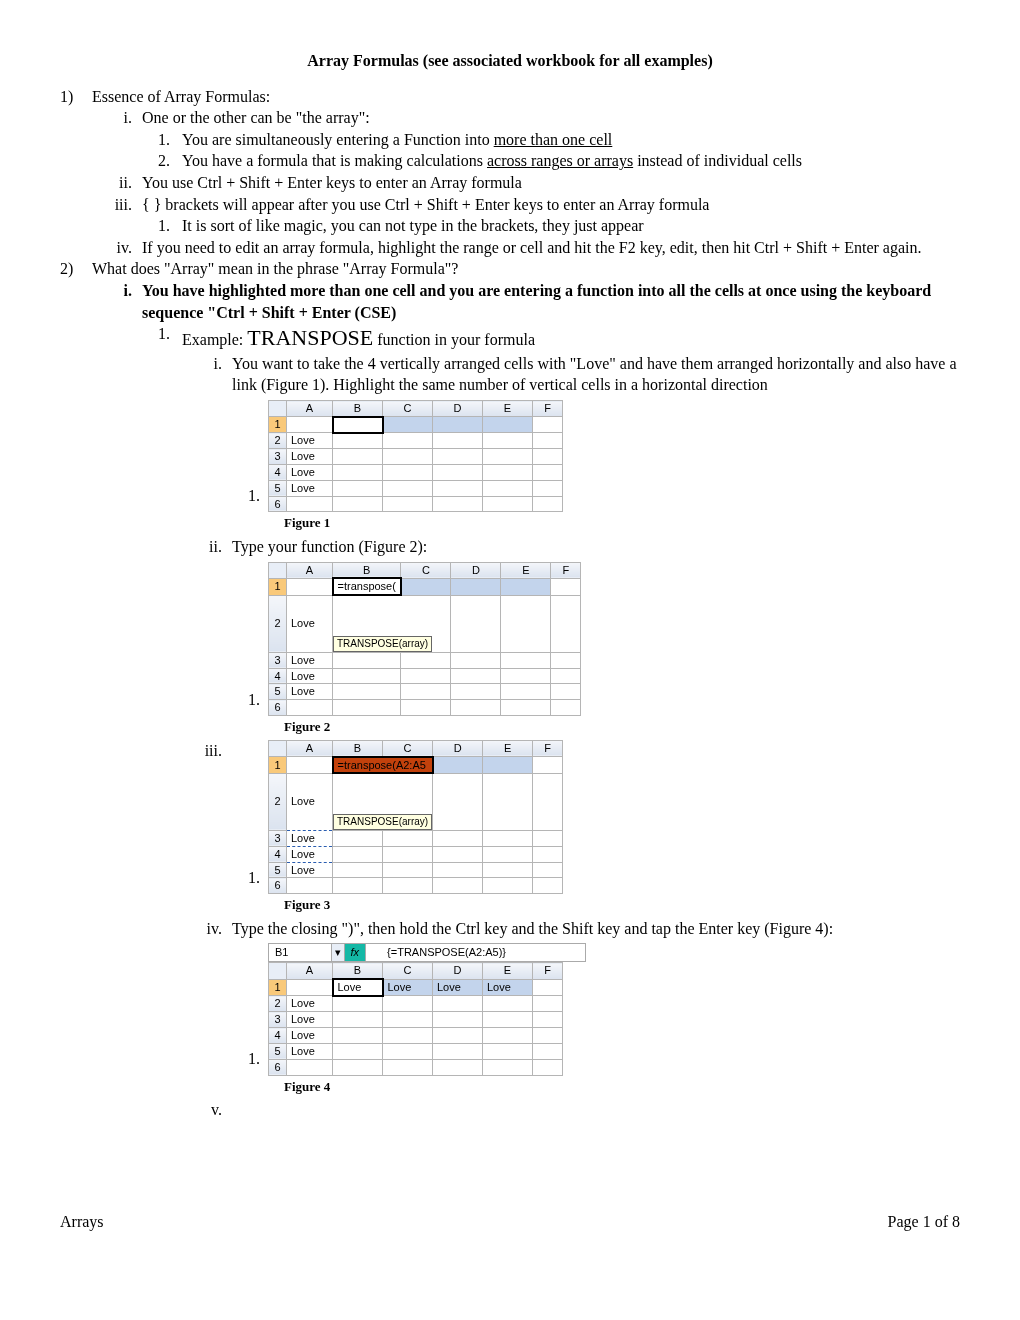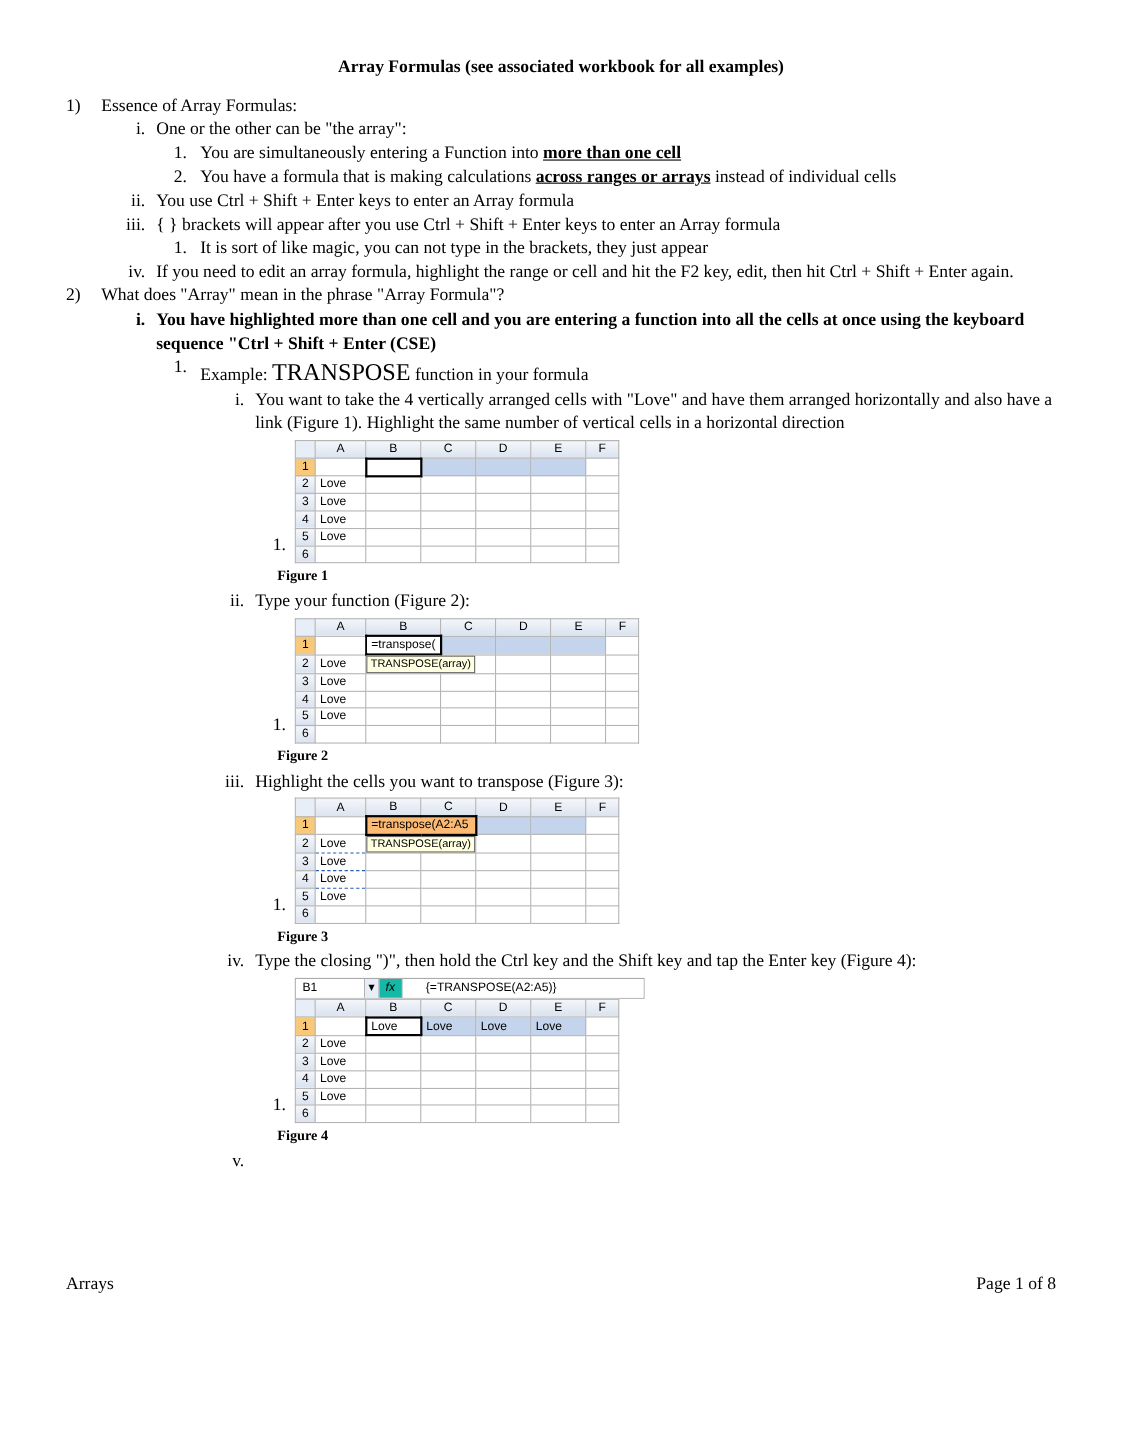--- a/index.html
+++ b/index.html
@@ -19,35 +19,35 @@
   .ol1 > li > .num { position:absolute; left:0; }
   .ol-roman { margin:0; padding:0; list-style:none; }
   .ol-roman > li { margin:0; padding-left: 50px; position:relative; }
   .ol-roman > li > .num { position:absolute; left:0; width:40px; text-align:right; }
   .ol-num { margin:0; padding:0; list-style:none; }
   .ol-num > li { margin:0; padding-left: 40px; position:relative; }
   .ol-num > li > .num { position:absolute; left:0; width:28px; text-align:right; }
   .ol-sub { margin:0; padding:0; list-style:none; }
   .ol-sub > li { margin:0; padding-left: 50px; position:relative; }
   .ol-sub > li > .num { position:absolute; left:0; width:40px; text-align:right; }
-  .u { text-decoration: underline; font-weight: bold; }
+  .u { text-decoration: underline; }
   .b { font-weight: bold; }
   .fig-row { display:flex; align-items:flex-end; gap:8px; margin: 4px 0 2px 0;}
   .fig-row .num-inline { width: 28px; text-align:right; margin-bottom:6px;}
-  .fig-caption { font-weight: bold; font-size: 13px; margin-left: 20px; margin-bottom:4px;}
+  .fig-caption { font-weight: bold; font-size: 13px; margin-left: 52px; margin-bottom:4px;}
   .sheet { border-collapse: collapse; font-family: Arial, sans-serif; font-size: 11px; background:#fff; }
   .sheet th, .sheet td { border: 1px solid #b5b5b5; padding: 0 4px; height: 14px; box-sizing:border-box; }
   .sheet th { background: linear-gradient(#f4f6fa,#dbe3ef); font-weight:normal; text-align:center; }
   .sheet .rh { background: linear-gradient(#f4f6fa,#dbe3ef); text-align:center; width:18px; }
   .sheet .rh.sel { background: #f9c97a; }
   .sheet td { background:#fff; }
   .sheet td.sel { background: #c3d4ec; }
   .sheet .corner { background:#e8eef7; width:18px; }
   .colA{width:46px;} .colB{width:50px;} .colC{width:50px;} .colD{width:50px;} .colE{width:50px;} .colF{width:30px;}
-  .tooltip { display:inline-block; border:1px solid #666; background:#ffffe1; font-size:10px; padding:0 3px; font-family:Arial,sans-serif;}
+  .tooltip { display:inline-block; border:1px solid #666; background:#ffffe1; font-size:10px; padding:0 3px; font-family:Arial,sans-serif;margin-top:40px;}
   .formula-bar { display:flex; align-items:stretch; font-family:Arial,sans-serif; font-size:11px; border:1px solid #aaa; }
   .formula-bar > div { border-right:1px solid #aaa; padding:1px 6px; display:flex; align-items:center; }
   .formula-bar .namebox { width:50px; background:#fff;}
   .formula-bar .dd { background:#e8eef7; padding:1px 3px;}
   .formula-bar .fx { font-style:italic; background:#14b8a6;}
   .formula-bar .ftxt { flex:1; background:#fff; border-right:none;padding-left:21px;}
   .dashed td.colA { border:1px dashed #2a5db0 !important; }
   .transpose-big { font-size: 22px; }
   .footer { display:flex; justify-content:space-between; margin-top: 116px; font-size:16px;}
 </style>
@@ -255,39 +255,38 @@
                           <td></td>
                           <td></td>
                         </tr>
                   </tbody>
                     </table>
                 </div>
                 <div class="fig-caption">Figure 2</div>
               </li>
               <li>
                 <span class="num">iii.</span>
-                <span>Highlight  the cells you want to transpose (Figure 3):</span>
                 
                 <div class="fig-row">
                   <span class="num-inline">1.</span>
                   <table class="sheet dashed">
                     <tbody>
                         <tr>
                           <th class="corner"></th>
                           <th class="colA">A</th>
                           <th class="colB selhdr">B</th>
                           <th class="colC selhdr">C</th>
                           <th class="colD selhdr">D</th>
                           <th class="colE selhdr">E</th>
                           <th class="colF">F</th>
                         </tr>
                     <tr>
                           <td class="rh sel">1</td>
                           <td></td>
-                          <td class="sel" colspan="2" style="background:#fdba74;border:2px solid #000;"><span>=transpose(A2:A5</span></td>
+                          <td class="sel" colspan="2" style="background:#c2410c;border:2px solid #000;"><span>=transpose(A2:A5</span></td>
                           <td class="sel"></td>
                           <td class="sel"></td>
                           <td></td>
                         </tr>
                     <tr>
                           <td class="rh">2</td>
                           <td class="colA">Love</td>
                           <td colspan="2" style="padding:0;"><span class="tooltip"><span>TRANSPOSE(array)</span></span></td>
                           <td></td>
                           <td></td>

